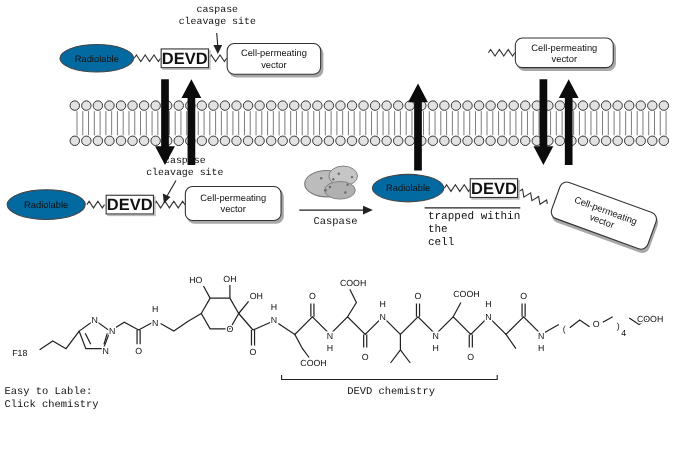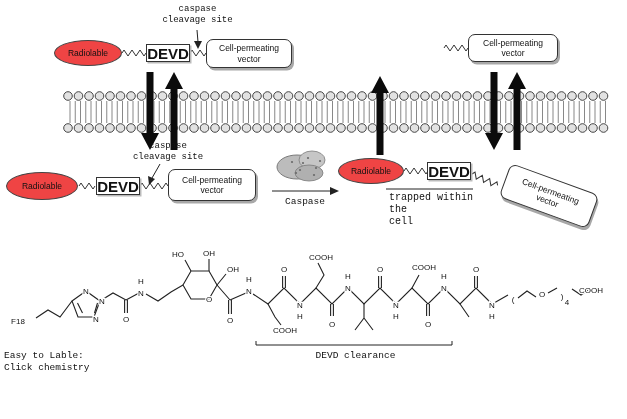--- a/index.html
+++ b/index.html
@@ -5,21 +5,21 @@
   * { margin:0; padding:0; box-sizing:border-box; }
   html,body { background:#fff; }
   #stage {
     position:relative; width:627px; height:419px; background:#fff;
     font-family:"Liberation Sans", sans-serif; color:#111; overflow:hidden;
   }
   .abs { position:absolute; }
   .lbl { white-space:pre-line; font-size:9.5px; line-height:1.22; color:#111;font-family:Liberation Mono, monospace; }
   .center { text-align:center; }
   .ellipse {
-    border:1px solid #444; border-radius:50%; background:#ef4444;
+    border:1px solid #444; border-radius:50%; background:#0369a1;
     display:flex; align-items:center; justify-content:center;
     font-size:8.5px; text-align:right;
   }
   .devd {
     border:1px solid #333; background:#fff; font-weight:bold; font-size:15px;
     display:flex; align-items:center; justify-content:center;
     box-shadow:1.5px 1.5px 0 #bbb;
   }
   .vector {
     border:1.5px solid #333; border-radius:7px; background:#fff;
@@ -378,14 +378,14 @@
   <div class="abs lbl center" style="left:270px;top:196px;width:70px">Caspase</div>
   <div class="abs ellipse" style="left:338px;top:158px;width:66px;height:26px">Radiolable</div>
   <div class="abs devd" style="left:427px;top:162px;width:44px;height:18px">DEVD</div>
   <div class="abs lbl" style="left:389px;top:192px;width:90px;font-size:10px">trapped within the
 cell</div>
   <div class="abs vector" style="left:502px;top:178px;width:94px;height:36px;transform:rotate(20deg)">Cell-permeating
 vector</div>
 
   <div class="abs lbl" style="left:4px;top:350px;width:120px">Easy to Lable:
 Click chemistry</div>
-  <div class="abs lbl center" style="left:298px;top:350px;width:115px">DEVD clearance</div>
+  <div class="abs lbl center" style="left:298px;top:350px;width:115px">DEVD chemistry</div>
 </div>
 
 </body></html>

